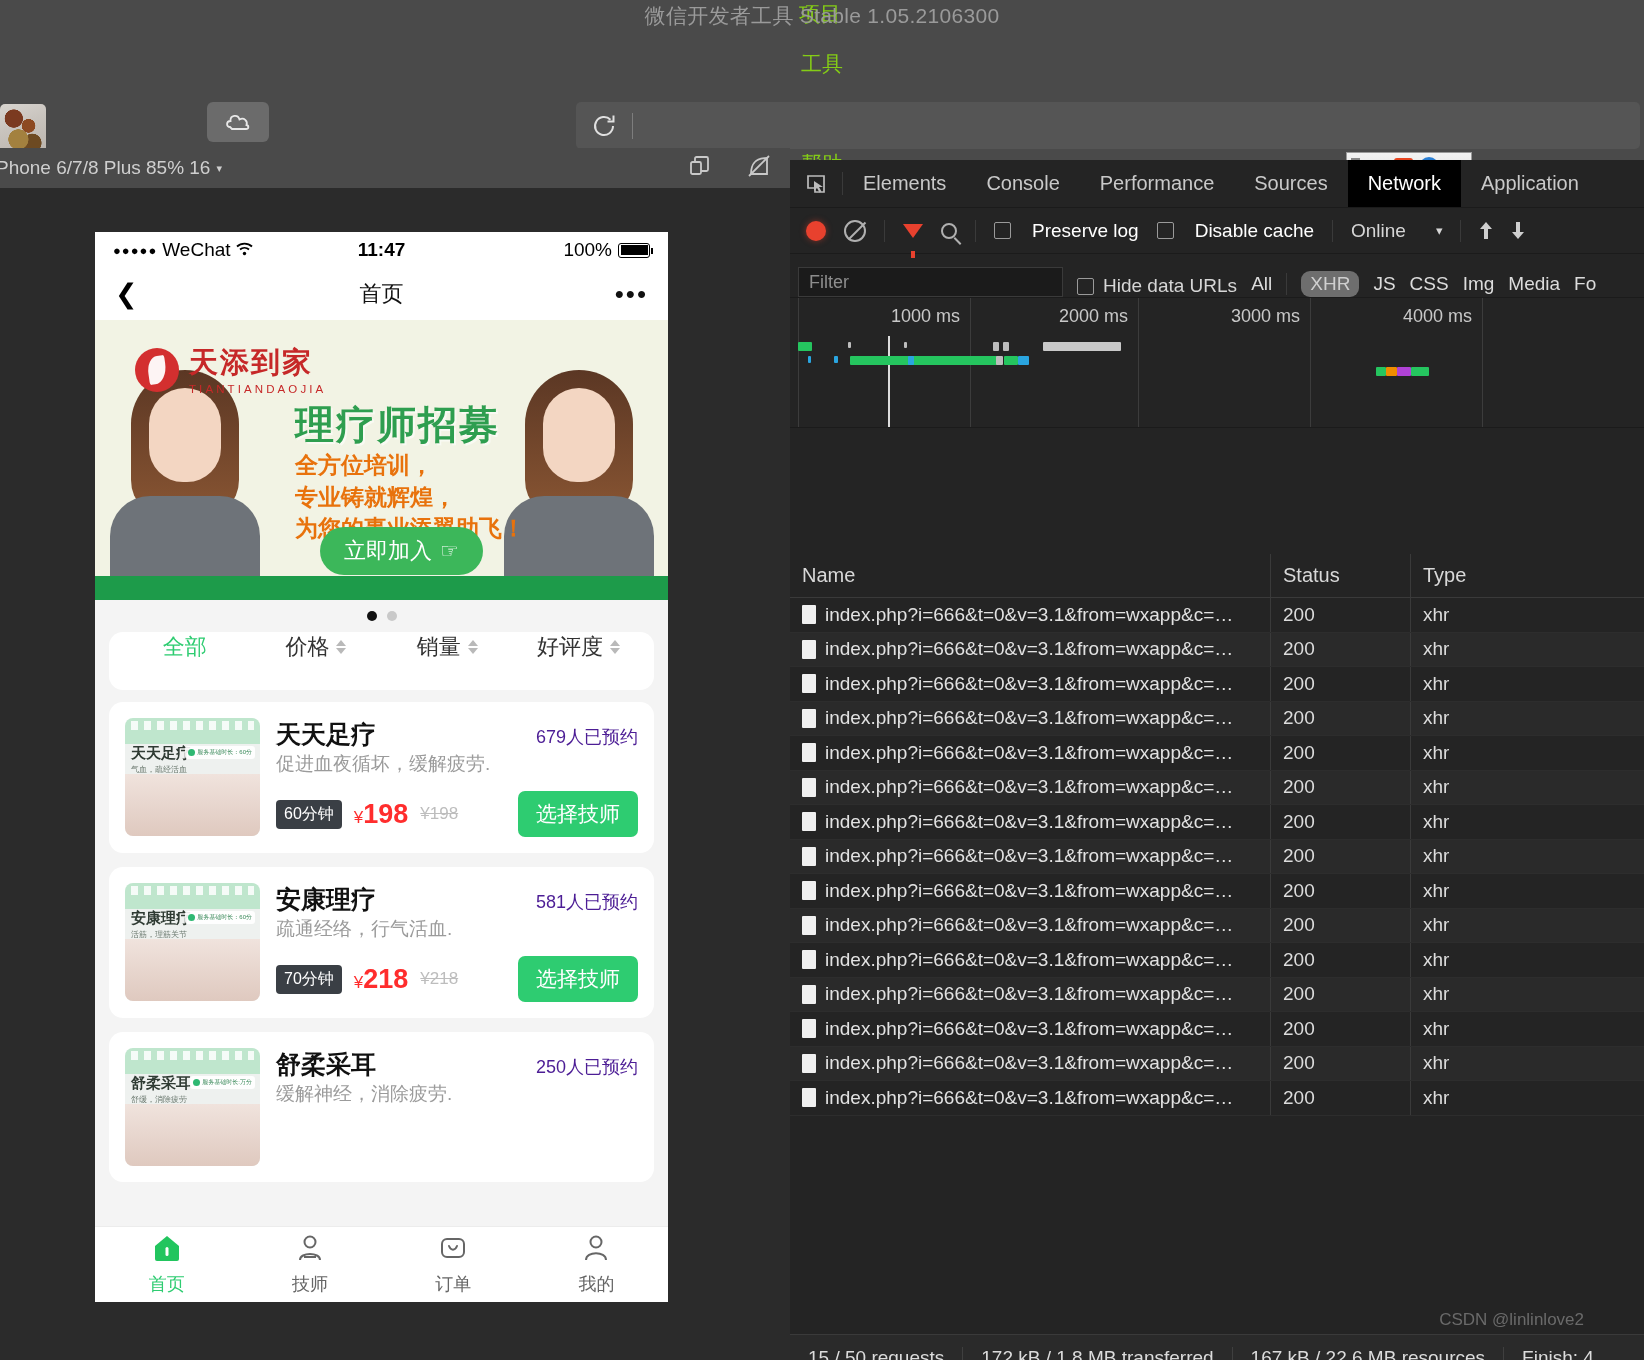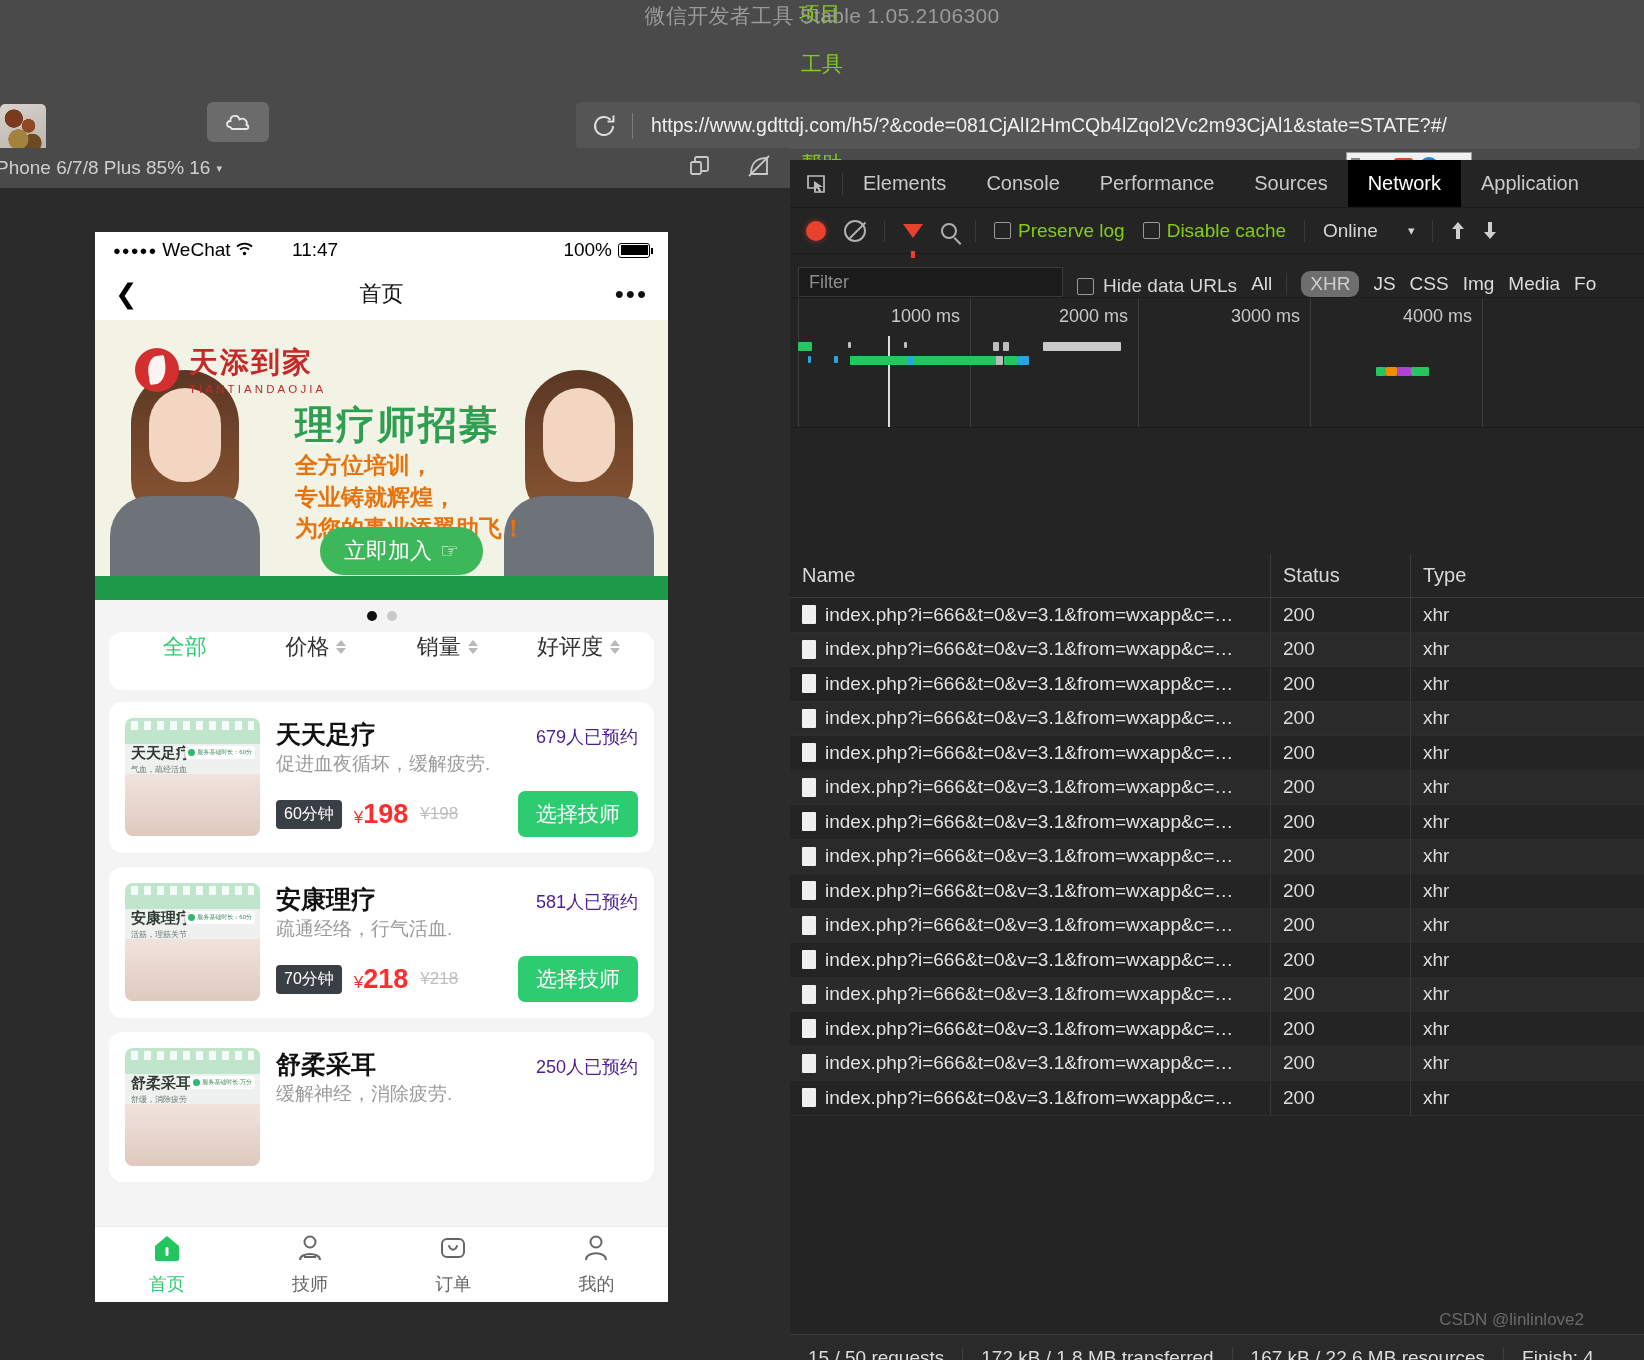--- a/index.html
+++ b/index.html
@@ -93,21 +93,21 @@
     position: absolute; left: 95px; top: 44px; width: 573px; height: 1060px;
     background: #f4f4f4; overflow: hidden;
   }
 
   .statusbar {
     height: 36px; background: #ffffff; display: flex; align-items: center;
     padding: 0 18px; font-size: 19px; color: #000;
   }
   .statusbar .left { display: flex; align-items: center; gap: 5px; flex: 1; }
   .statusbar .dots { letter-spacing: 1px; font-size: 13px; }
-  .statusbar .mid { flex: 1; font-weight: 400; }
+  .statusbar .mid { flex: 1; text-align: center; font-weight: 700; }
   .statusbar .right { flex: 1; display: flex; align-items: center; justify-content: flex-end; gap: 6px; }
   .batt { width: 32px; height: 15px; border: 1.6px solid #000; border-radius: 3px; position: relative; }
   .batt::after { content: ""; position: absolute; right: -4px; top: 4px; width: 2.5px; height: 6px; background: #000; }
   .batt i { position: absolute; left: 1.5px; top: 1.5px; bottom: 1.5px; right: 1.5px; background: #000; display:block;}
 
   .navbar {
     height: 52px; background: #fff; display: flex; align-items: center;
     padding: 0 20px; position: relative;
   }
   .navbar .back { font-size: 27px; color: #000; font-weight: 300; }
@@ -212,21 +212,21 @@
   .dt-ctrl { height: 46px; display: flex; align-items: center; gap: 18px; padding: 0 16px; border-bottom: 1px solid #1b1b1b; }
   .reccircle { width: 20px; height: 20px; border-radius: 50%; background: #e8412e; box-shadow: 0 0 6px rgba(232,65,46,.5); }
   .clearic { width: 22px; height: 22px; border: 2px solid #b0b0b0; border-radius: 50%; position: relative; }
   .clearic::after { content:""; position:absolute; left:-1px; top:8px; width: 24px; height: 2px; background:#b0b0b0; transform: rotate(-45deg); }
   .dt-ctrl .vsep { width: 1px; height: 22px; background: #3a3a3a; }
   .funnel { width: 0; height: 0; border-left: 10px solid transparent; border-right: 10px solid transparent; border-top: 14px solid #e8412e; position: relative;}
   .funnel::after { content:""; position:absolute; left:-2px; top:13px; width:4px; height:7px; background:#e8412e;}
   .magn { width: 16px; height: 16px; border: 2px solid #b0b0b0; border-radius: 50%; position: relative; }
   .magn::after { content:""; position:absolute; right:-7px; bottom:-5px; width:9px; height:2px; background:#b0b0b0; transform: rotate(45deg);}
   .cbx { width: 17px; height: 17px; border: 1.6px solid #9a9a9a; border-radius: 2px; display: inline-block; }
-  .dt-ctrl label { display: flex; align-items: center; gap: 7px; font-size: 19px; color: #84cc16; }
+  .dt-ctrl label { display: flex; align-items: center; gap: 21px; font-size: 19px; color: #ffffff; }
   .onlinesel { display: flex; align-items: center; gap: 30px; font-size: 19px; }
   .onlinesel .tri { font-size: 13px; }
   .arrow-up, .arrow-dn { width: 14px; height: 17px; position: relative; }
   .arrow-up::before { content:""; position:absolute; left:5px; top:4px; width:4px; height:13px; background:#cfcfcf;}
   .arrow-up::after { content:""; position:absolute; left:1px; top:0; border-left:6px solid transparent; border-right:6px solid transparent; border-bottom:7px solid #cfcfcf;}
   .arrow-dn::before { content:""; position:absolute; left:5px; top:0; width:4px; height:13px; background:#cfcfcf;}
   .arrow-dn::after { content:""; position:absolute; left:1px; bottom:0; border-left:6px solid transparent; border-right:6px solid transparent; border-top:7px solid #cfcfcf;}
 
   .dt-filter { height: 44px; display: flex; align-items: flex-end; gap: 14px; padding: 0 8px 0 0; border-bottom: 1px solid #1b1b1b; }
   .filterbox { width: 265px; height: 30px; background: #1b1b1b; border: 1px solid #3a3a3a; margin-left: 8px;
@@ -288,21 +288,20 @@
     </div>
 
     <div class="urlbar">
       <div class="reload">
         <svg width="26" height="26" viewBox="0 0 26 26">
             <path d="M22 13 A9 9 0 1 1 19.5 6.8" fill="none" stroke="#e0e0e0" stroke-width="2"></path>
             <path d="M22.5 2.5 L22.5 8.5 L16.5 8.5" fill="none" stroke="#e0e0e0" stroke-width="2"></path>
           </svg>
       </div>
       <div class="sep"></div>
-      <div class="url">https://www.gdttdj.com/h5/?&amp;code=081CjAlI2HmCQb4lZqol2Vc2m93CjAl1&amp;state=STATE?#/</div>
     </div>
 
     <div class="ime">
       <div class="grip"></div>
       <div class="ch">CH</div>
       <div class="sogou">S</div>
       <div class="q">?</div>
       <div class="arrows">▴<br>▾</div>
     </div>
   </div>

